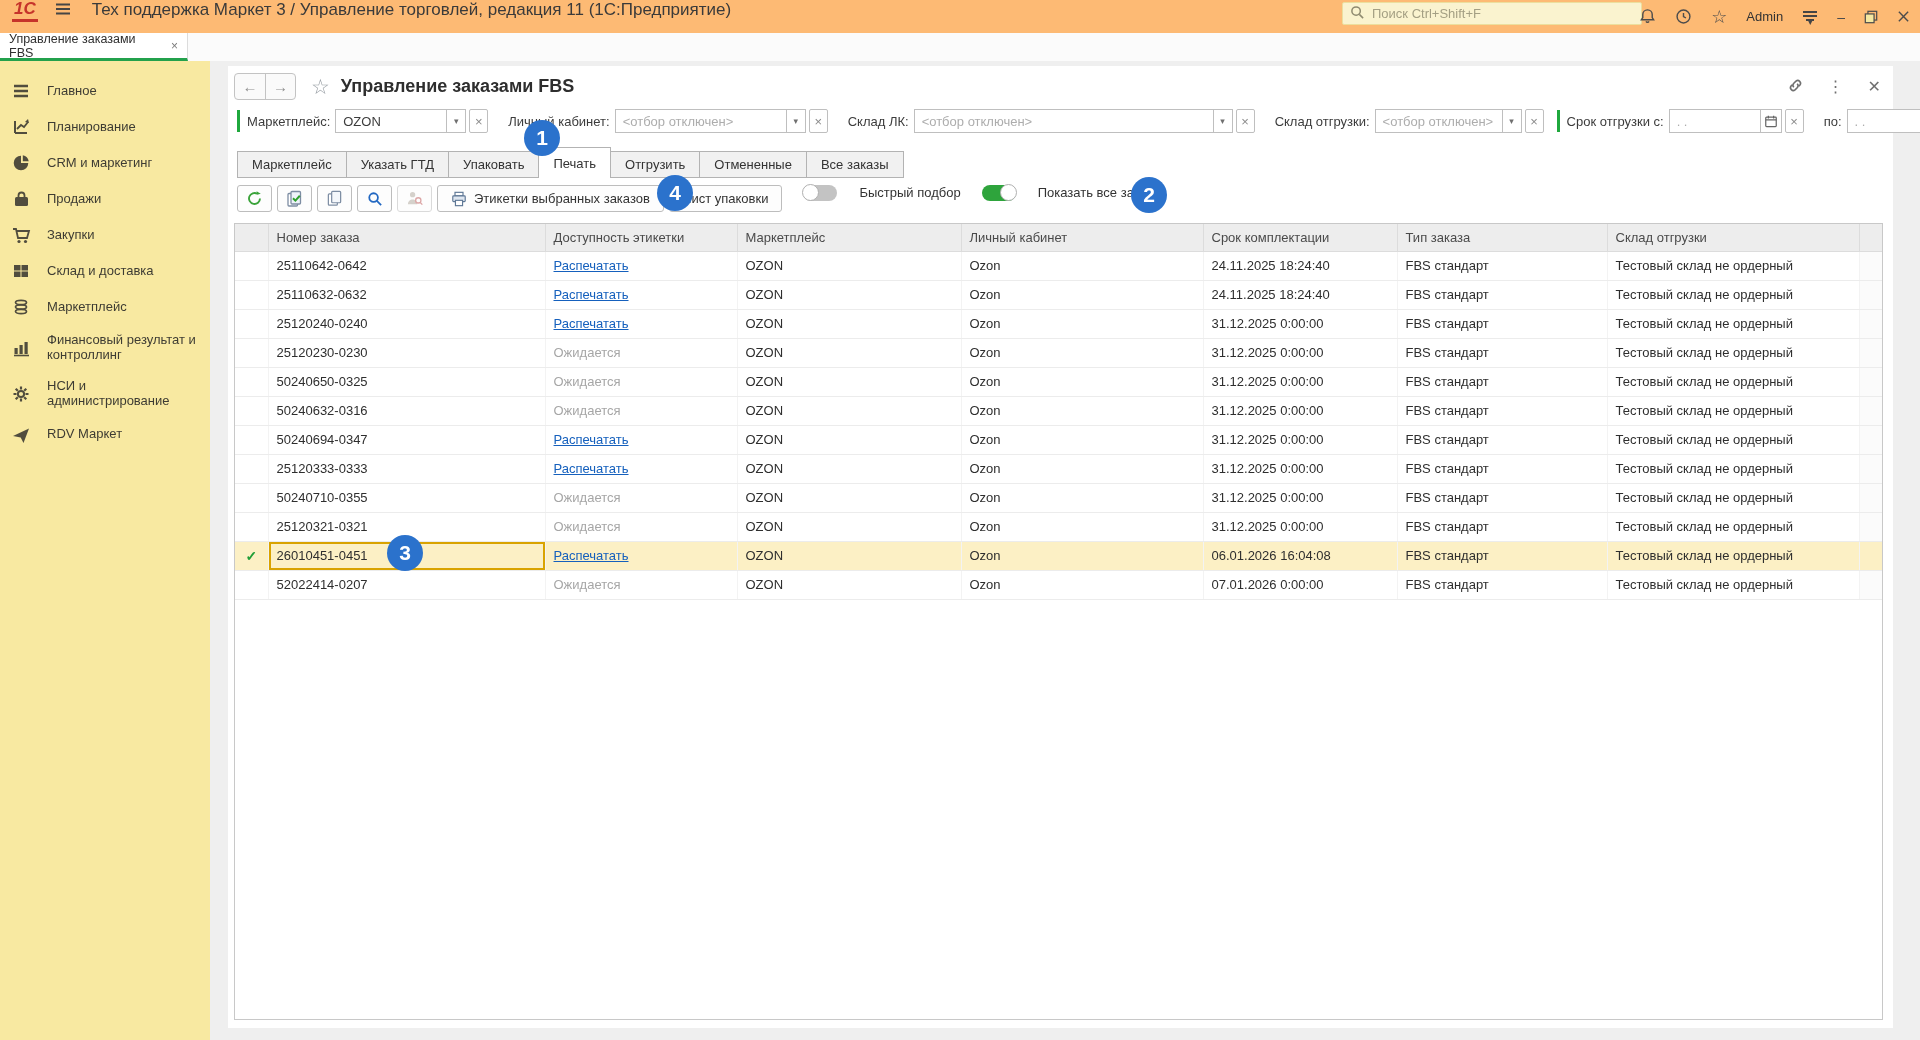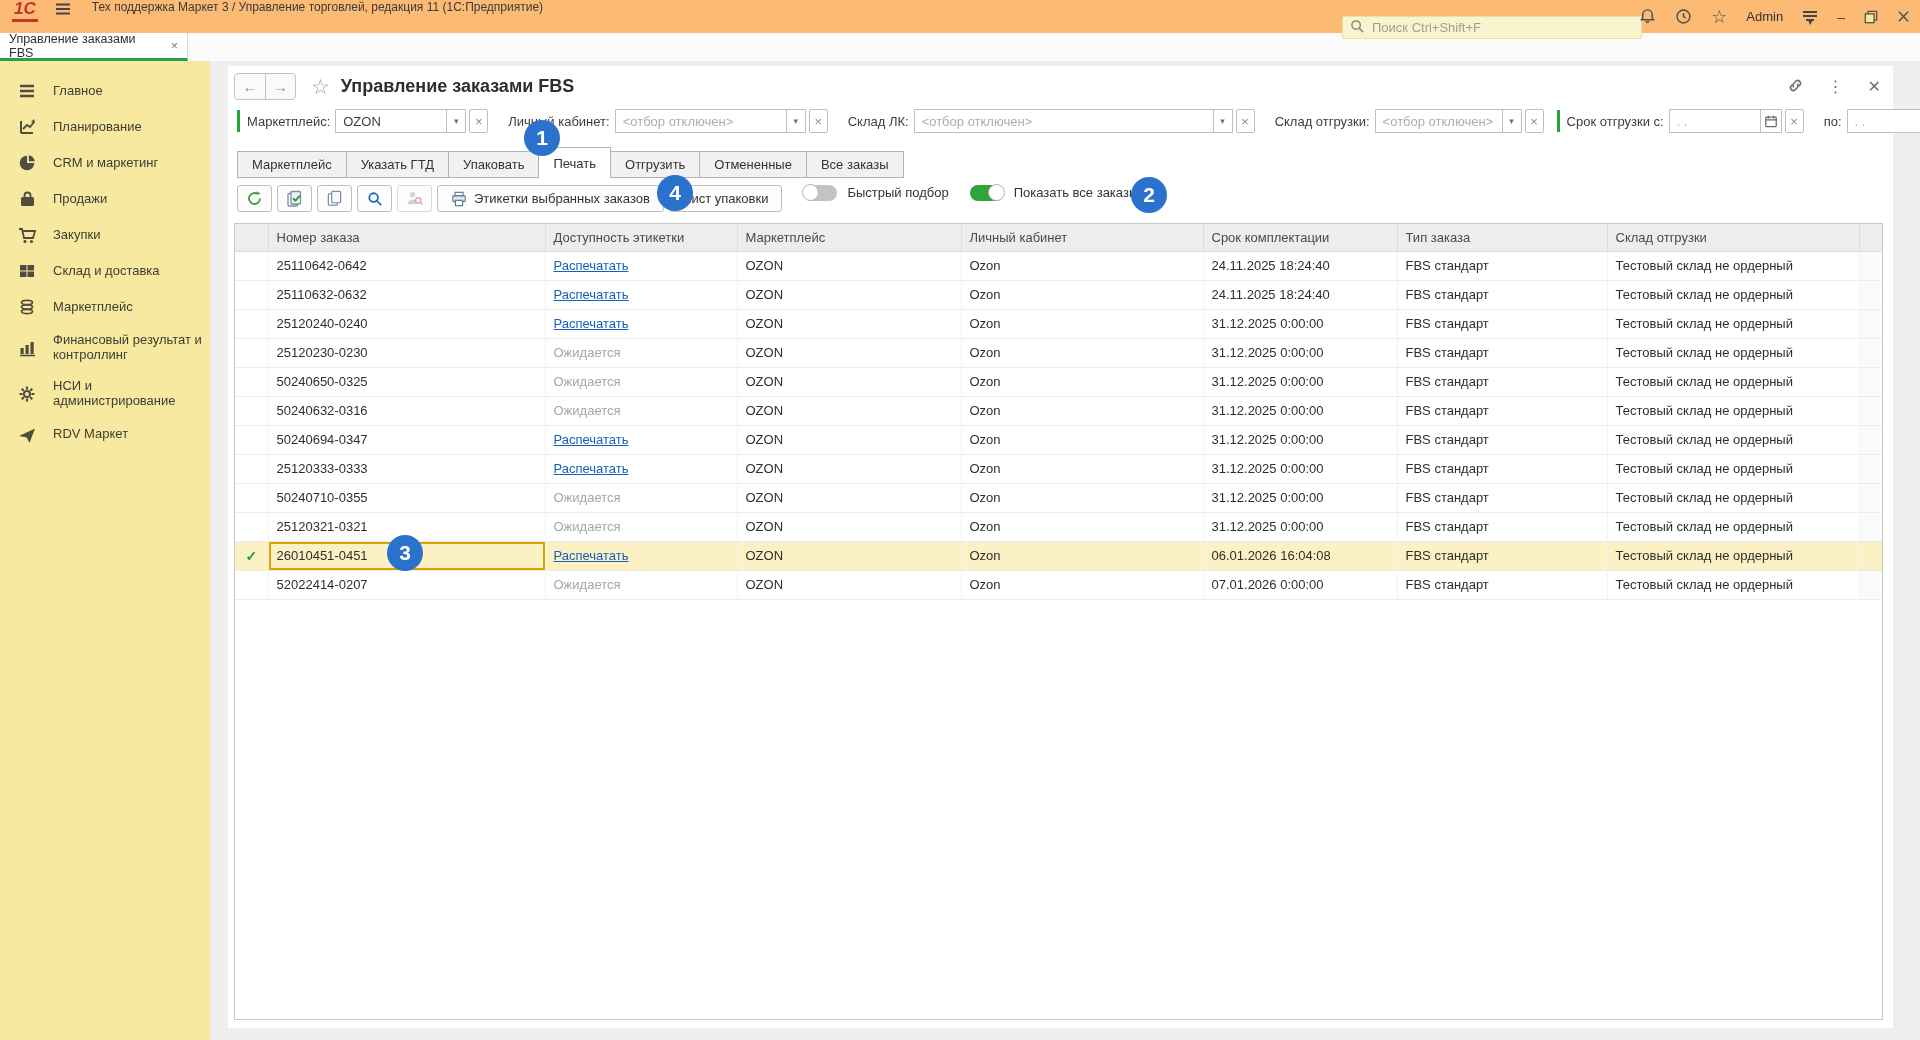--- a/index.html
+++ b/index.html
@@ -3,37 +3,37 @@
 <meta charset="utf-8">
 <style>
   *{margin:0;padding:0;box-sizing:border-box}
   html,body{width:1920px;height:1040px}
   body{position:relative;font-family:"Liberation Sans",sans-serif;background:#efefef;overflow:hidden;font-size:13px;color:#333}
 
   
   .topbar{position:absolute;top:0;left:0;width:1920px;height:33px;background:#fdba74;display:flex;align-items:flex-start;z-index:10}
   .logo{color:#c6342b;font-weight:bold;font-style:italic;font-size:17px;margin:0 0 0 12px;border-bottom:3px solid #c6342b;line-height:1.05;padding:0 2px 1px 2px}
   .burger{margin-left:16px;display:flex;align-items:center}
-  .app-title{font-size:12px;color:#3a3a3a;margin-left:20px;white-space:nowrap}
-  .search{position:absolute;left:1342px;top:16px;width:300px;height:23px;background:#faf3cf;border:1px solid #ecdf9e;border-radius:2px;display:flex;align-items:center;padding:0 7px;gap:7px;cursor:text}
+  .app-title{font-size:17px;color:#3a3a3a;margin-left:20px;white-space:nowrap}
+  .search{position:absolute;left:1342px;top:2px;width:300px;height:23px;background:#faf3cf;border:1px solid #ecdf9e;border-radius:2px;display:flex;align-items:center;padding:0 7px;gap:7px;cursor:text}
   .search-ph{color:#a49f83;font-size:13px}
   .top-icons{position:absolute;right:10px;top:0;height:33px;display:flex;align-items:center;gap:19px}
   .tico{display:flex;align-items:center;justify-content:center;cursor:pointer;color:#4c4c4c}
   .admin-burger{display:flex;flex-direction:column;align-items:center;line-height:0}
   .caret-sm{font-size:8px;color:#444;margin-top:1px}
   .glyph-btn{font-size:14px;color:#4c4c4c}
 
   
   .tabbar{position:absolute;top:33px;left:0;width:1920px;height:28px;background:#fbfbfb;z-index:9}
   .wtab{position:absolute;left:0;top:0;height:28px;width:188px;background:#fff;border-right:1px solid #dcdcdc;display:flex;align-items:center;padding:0 9px;gap:9px;font-size:12.5px;color:#2f2f2f;border-bottom:3px solid #23a14c;cursor:pointer}
   .wtab-close{color:#7c7c7c;font-size:12px;cursor:pointer}
 
   
   .sidebar{position:absolute;top:61px;left:0;width:210px;height:979px;background:#f8e9a1;padding-top:12px;z-index:5}
-  .side-item{display:flex;align-items:center;gap:16px;padding:8px 6px 8px 17px;cursor:pointer;color:#3e3c33;line-height:1.15}
+  .side-item{display:flex;align-items:center;gap:16px;padding:8px 6px 8px 11px;cursor:pointer;color:#3e3c33;line-height:1.15}
   .side-item svg{flex:0 0 20px}
   .side-label{width:150px}
 
   
   .panel{position:absolute;left:228px;top:66px;width:1665px;height:962px;background:#fff;z-index:4}
 
   .phead{position:absolute;top:4px;left:6px;right:12px;height:33px;display:flex;align-items:center}
   .navbtns{display:flex;border:1px solid #c3c3c3;border-radius:4px;overflow:hidden;background:#fafafa}
   .navbtn{width:30px;height:25px;display:flex;align-items:center;justify-content:center;color:#8f8f8f;font-size:15px;cursor:pointer}
   .navbtn+.navbtn{border-left:1px solid #c3c3c3}
@@ -61,21 +61,21 @@
 
   
   .toolbar{position:absolute;top:119px;left:9px;height:30px;display:flex;gap:5px}
   .tbtn{height:27px;min-width:35px;border:1px solid #bdbdbd;border-radius:3px;background:#fdfdfd;display:flex;align-items:center;justify-content:center;padding:0 7px;gap:7px;cursor:pointer}
   .tbtn.text{padding:0 13px}
   .tbtn.disabled{opacity:.55;cursor:default}
   .tgl{width:34px;height:16px;border-radius:9px;position:relative;margin-left:16px;cursor:pointer;flex:0 0 34px}
   .tgl .knob{position:absolute;top:-1px;width:17px;height:17px;border-radius:50%;background:#fff;border:1px solid #b0b0b0}
   .tgl.off{background:#c3c3c3}.tgl.off .knob{left:-1px}
   .tgl.on{background:#2ea43c}.tgl.on .knob{right:-1px}
-  .tgl-label{margin-left:5px}
+  .tgl-label{margin-left:17px}
 
   
   .table-frame{position:absolute;top:157px;left:6px;right:10px;bottom:8px;border:1px solid #c8c8c8;background:#fff;overflow:hidden}
   table{border-collapse:collapse;table-layout:fixed;width:1649px;font-size:13px}
   th{background:#ededed;border:1px solid #dcdcdc;border-top:none;height:27px;font-weight:normal;color:#4a4a4a;text-align:left;padding:0 8px;overflow:hidden;white-space:nowrap;cursor:pointer}
   th:first-child{border-left:none}
   th:last-child{border-right:none}
   td{height:29px;border-bottom:1px solid #ececec;border-right:1px solid #f3f3f3;padding:0 8px;color:#2e2e2e;overflow:hidden;white-space:nowrap;cursor:default}
   td:last-child{border-right:none;background:#fbfbfb;border-left:1px solid #e8e8e8}
   tr.selected td{background:#fcf0c5}

